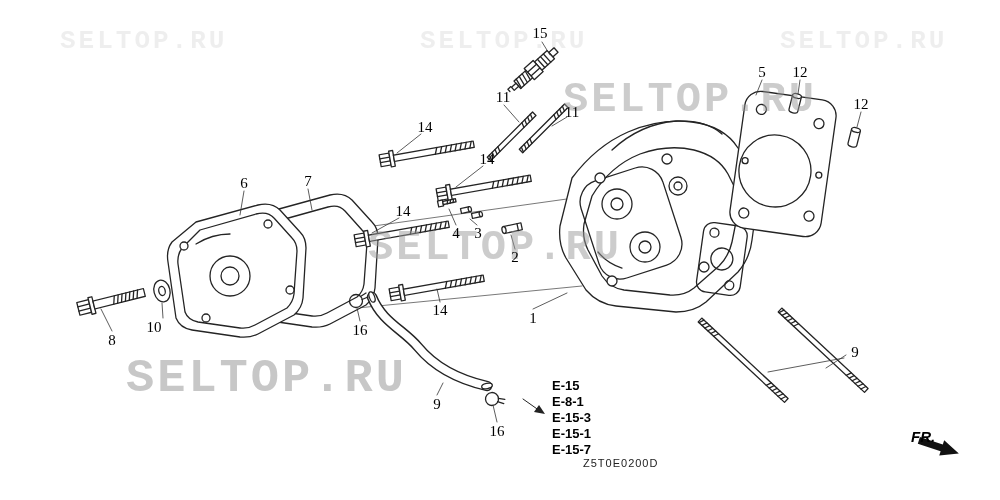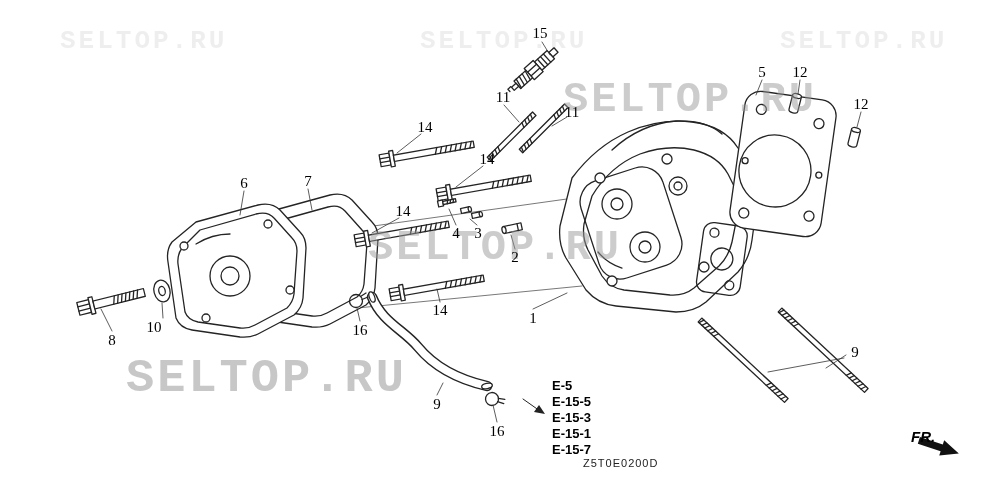--- a/index.html
+++ b/index.html
@@ -294,22 +294,22 @@
       <div class="part-label" style="left: 533px; top: 318px;">1</div>
       <div class="part-label" style="left: 112px; top: 340px;">8</div>
       <div class="part-label" style="left: 154px; top: 327px;">10</div>
       <div class="part-label" style="left: 360px; top: 330px;">16</div>
       <div class="part-label" style="left: 437px; top: 404px;">9</div>
       <div class="part-label" style="left: 497px; top: 431px;">16</div>
       <div class="part-label" style="left: 855px; top: 352px;">9</div>
     </div>
 
   <div class="ref-block" style="left: 552px; top: 378px;">
-      <div>E-5</div>
-      <div>E-15-5</div>
+      <div>E-15</div>
+      <div>E-8-1</div>
       <div>E-15-3</div>
       <div>E-15-1</div>
       <div>E-15-7</div>
     </div>
 
   <div class="fr-label">FR.</div>
   <div class="diagram-code">Z5T0E0200D</div>
 
 </div>
 

